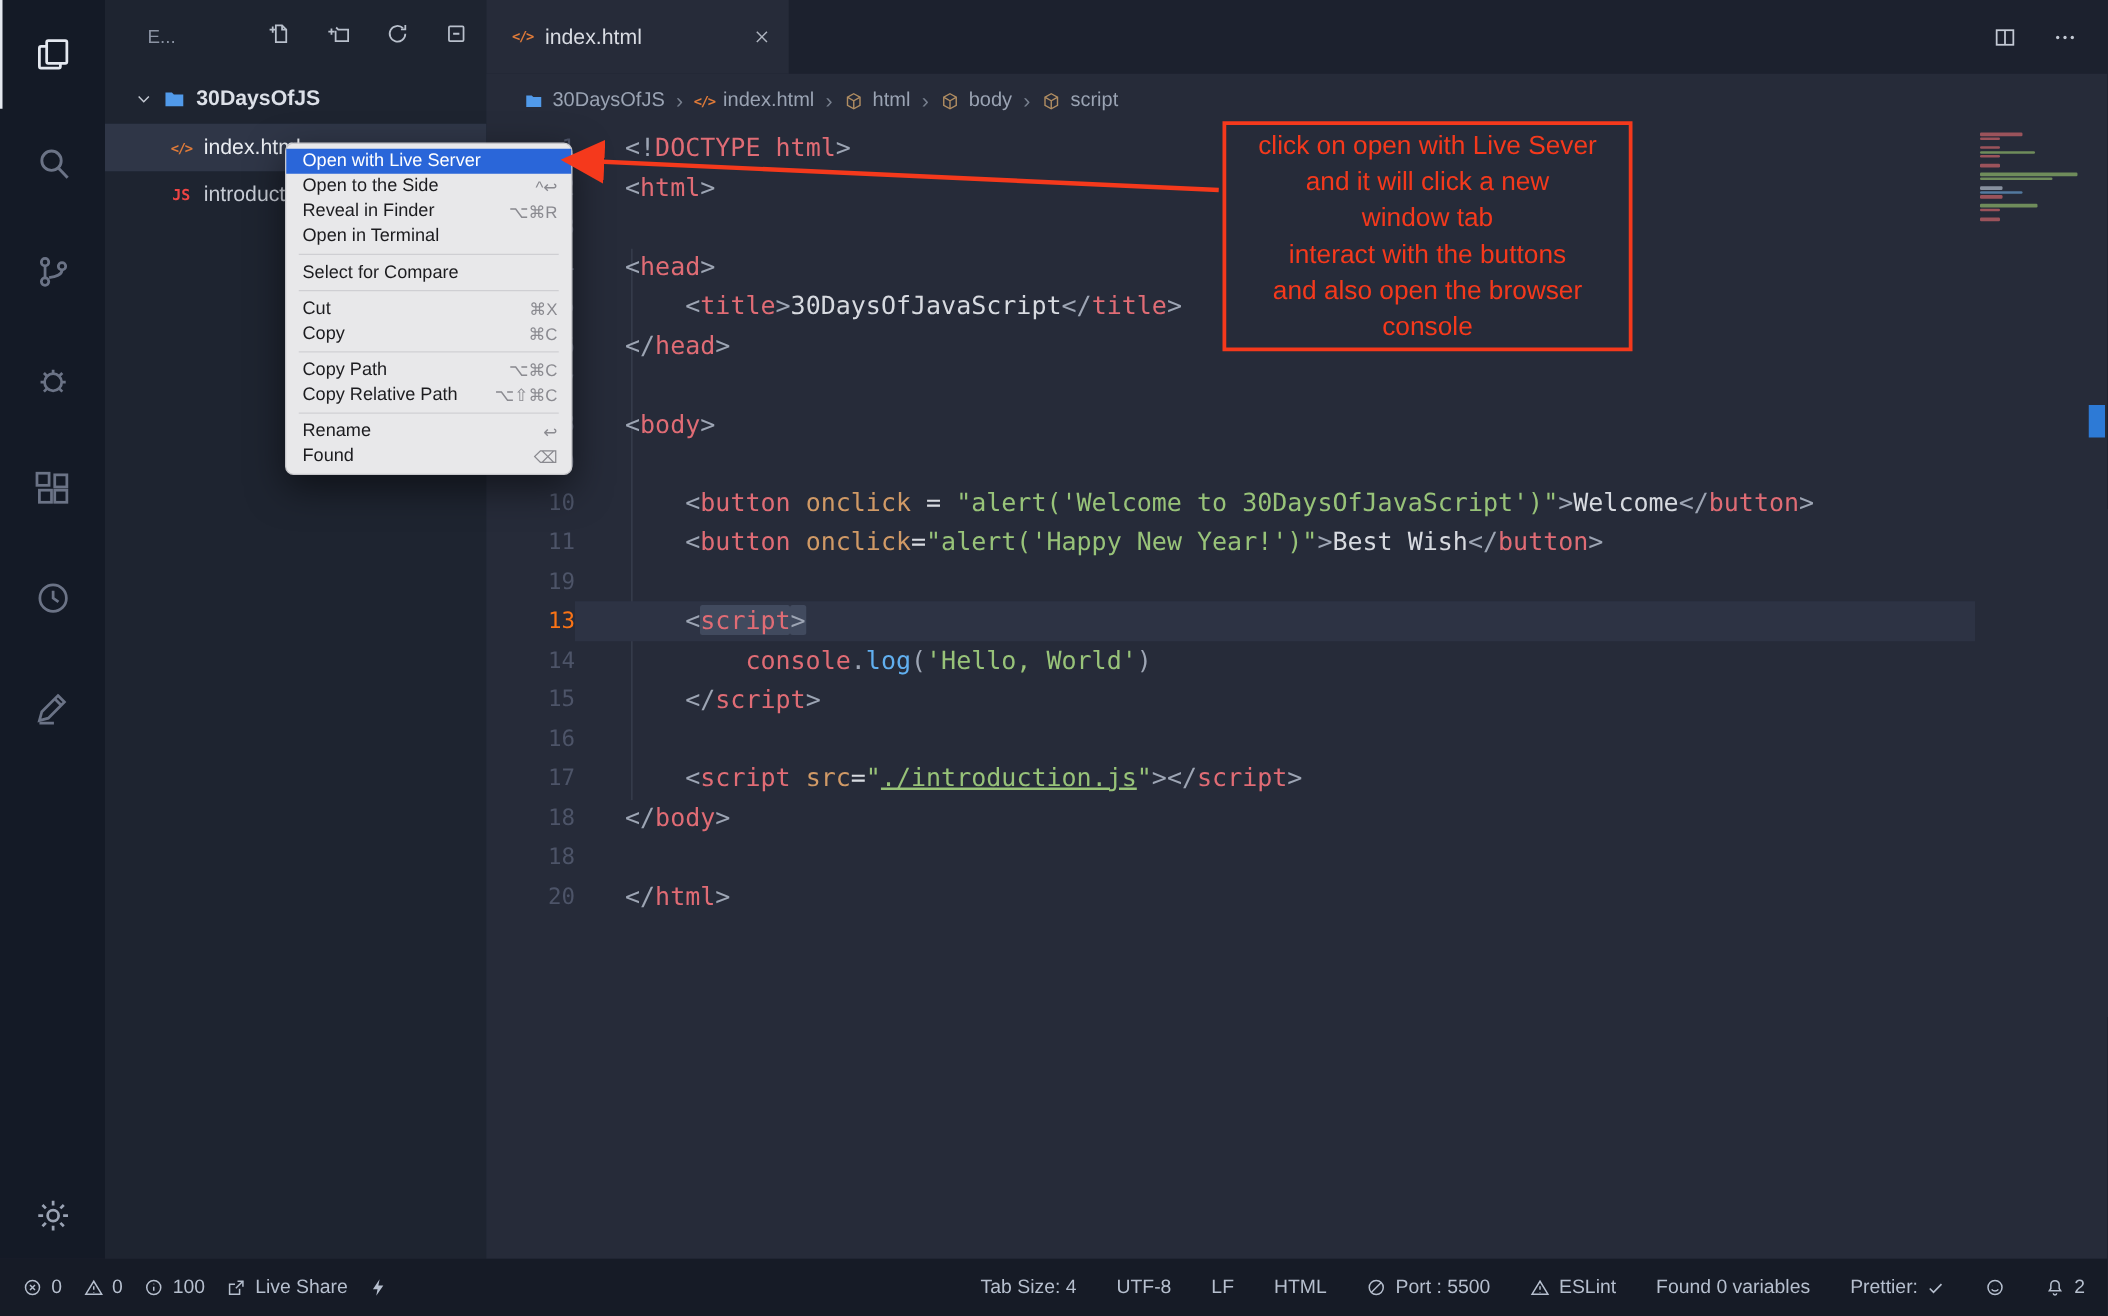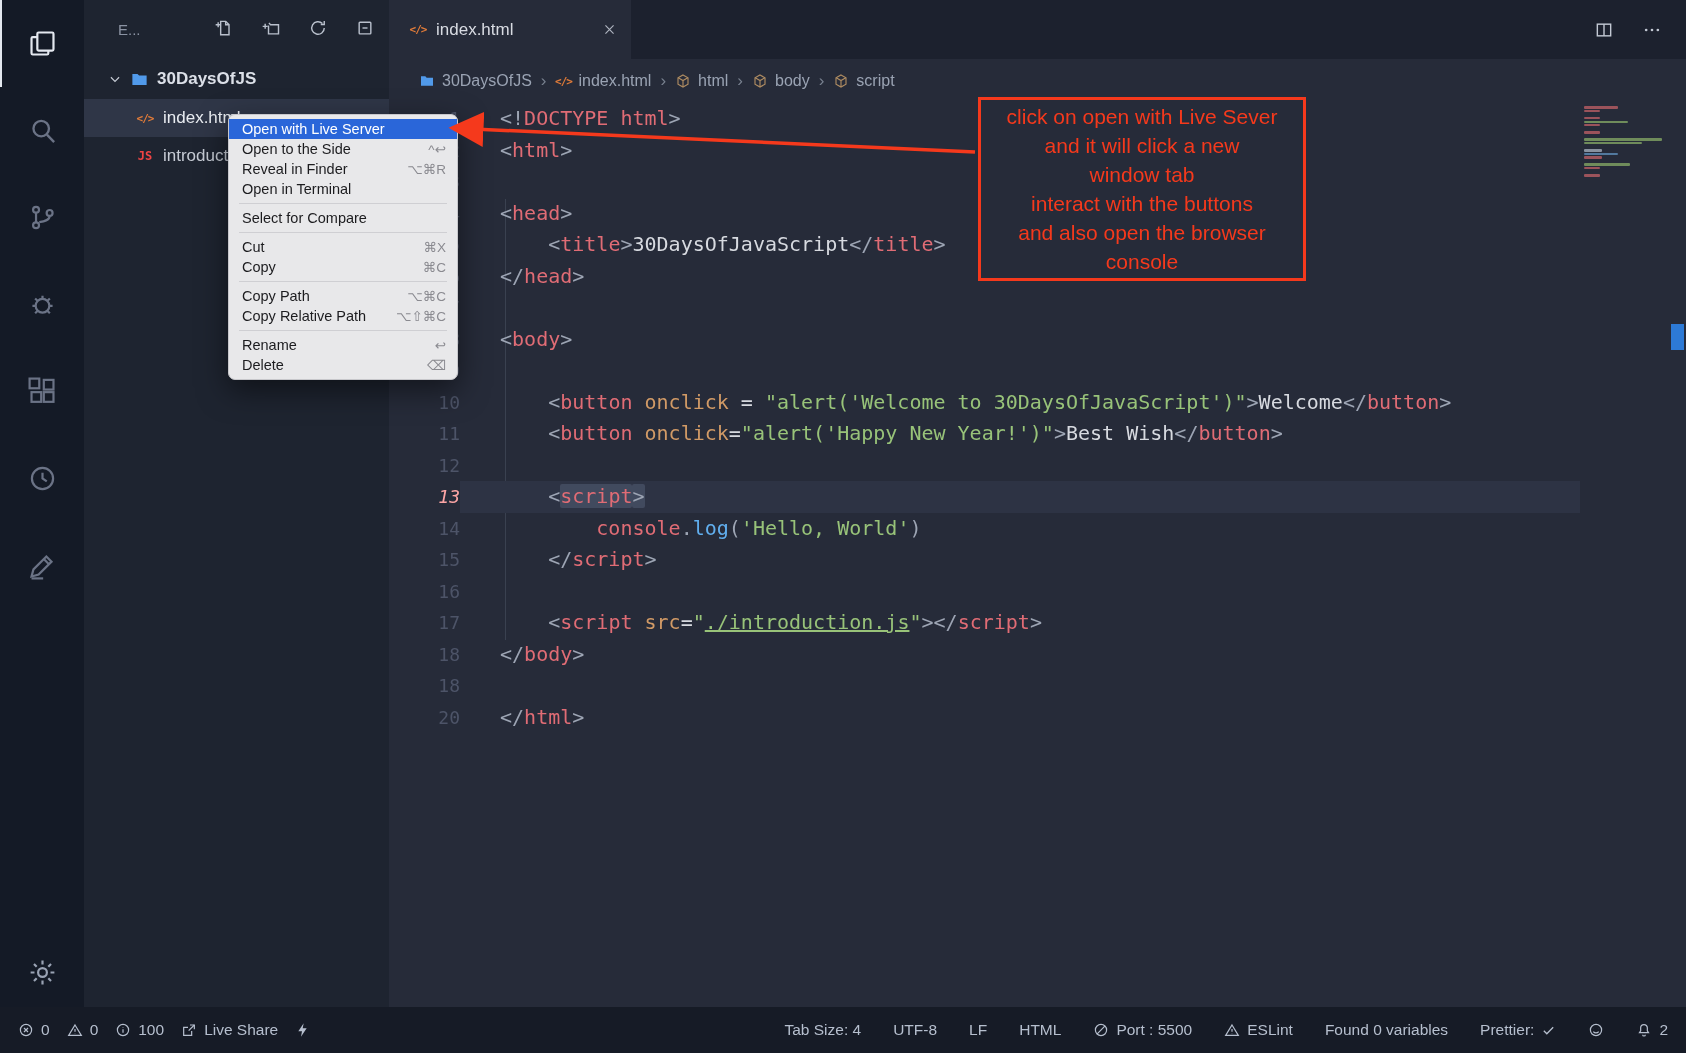--- a/index.html
+++ b/index.html
@@ -40,21 +40,21 @@
   .bc-item{display:flex;align-items:center;gap:7px;cursor:pointer;}
   .bc-sep{color:#78808f;margin:0 9px;font-size:17px;}
 
   .editor{position:absolute;top:103px;left:0;right:0;bottom:0;}
   .indent-guide{position:absolute;left:116px;top:96px;width:1px;height:441px;background:#3a4150;}
   .code-line{display:flex;height:31.5px;line-height:31.5px;position:relative;
     font-family:"DejaVu Sans Mono",monospace;font-size:20px;cursor:text;}
   .gutter{width:71px;flex:none;text-align:right;color:#4d5468;font-size:18px;position:relative;z-index:1;}
   .content{padding-left:40px;white-space:pre;position:relative;z-index:1;}
   .code-line.current::after{content:"";position:absolute;left:71px;right:106px;top:0;bottom:0;background:#2d3344;}
-  .code-line.current .gutter{color:#fca5a5;font-style:italic;}
+  .code-line.current .gutter{color:#f97316;}
   .tk-tag{color:var(--tag);}
   .tk-attr{color:var(--attr);margin-top:31px;}
   .tk-str{color:var(--str);}
   .tk-stru{color:var(--str);text-decoration:underline;}
   .tk-p{color:var(--punct);}
   .tk-plain{color:var(--plain);}
   .tk-blue{color:var(--blue);}
   .tk-hl{background:#414a5e;border-radius:2px;}
 
   .minimap{position:absolute;top:2px;right:16px;width:86px;}
@@ -345,21 +345,21 @@
           </div>
           <div class="code-line">
             <div class="gutter">10</div>
             <div class="content"><span class="tk-p">    &lt;</span><span class="tk-tag">button</span><span class="tk-attr"> onclick</span><span class="tk-plain"> = </span><span class="tk-str">"alert('Welcome to 30DaysOfJavaScript')"</span><span class="tk-p">&gt;</span><span class="tk-plain">Welcome</span><span class="tk-p">&lt;/</span><span class="tk-tag">button</span><span class="tk-p">&gt;</span></div>
           </div>
           <div class="code-line">
             <div class="gutter">11</div>
             <div class="content"><span class="tk-p">    &lt;</span><span class="tk-tag">button</span><span class="tk-attr"> onclick</span><span class="tk-plain">=</span><span class="tk-str">"alert('Happy New Year!')"</span><span class="tk-p">&gt;</span><span class="tk-plain">Best Wish</span><span class="tk-p">&lt;/</span><span class="tk-tag">button</span><span class="tk-p">&gt;</span></div>
           </div>
           <div class="code-line">
-            <div class="gutter">12</div>
+            <div class="gutter">19</div>
             <div class="content"></div>
           </div>
           <div class="code-line current">
             <div class="gutter">13</div>
             <div class="content"><span class="tk-p">    &lt;</span><span class="tk-tag tk-hl">script</span><span class="tk-p tk-hl">&gt;</span></div>
           </div>
           <div class="code-line">
             <div class="gutter">14</div>
             <div class="content"><span class="tk-plain">        </span><span class="tk-tag">console</span><span class="tk-p">.</span><span class="tk-blue">log</span><span class="tk-p">(</span><span class="tk-str">'Hello, World'</span><span class="tk-p">)</span></div>
           </div>
@@ -559,21 +559,21 @@
       <div class="cm-item">
         <span class="cm-label">Copy Relative Path</span>
         <span class="cm-shortcut">⌥⇧⌘C</span>
       </div>
       <div class="cm-sep"></div>
       <div class="cm-item">
         <span class="cm-label">Rename</span>
         <span class="cm-shortcut">↩</span>
       </div>
       <div class="cm-item">
-        <span class="cm-label">Delete</span>
+        <span class="cm-label">Found</span>
         <span class="cm-shortcut">⌫</span>
       </div>
     </div>
 
   <div class="annotation">
       <div>click on open with Live Sever</div>
       <div>and it will click a new</div>
       <div>window tab</div>
       <div>interact with the buttons</div>
       <div>and also open the browser</div>

